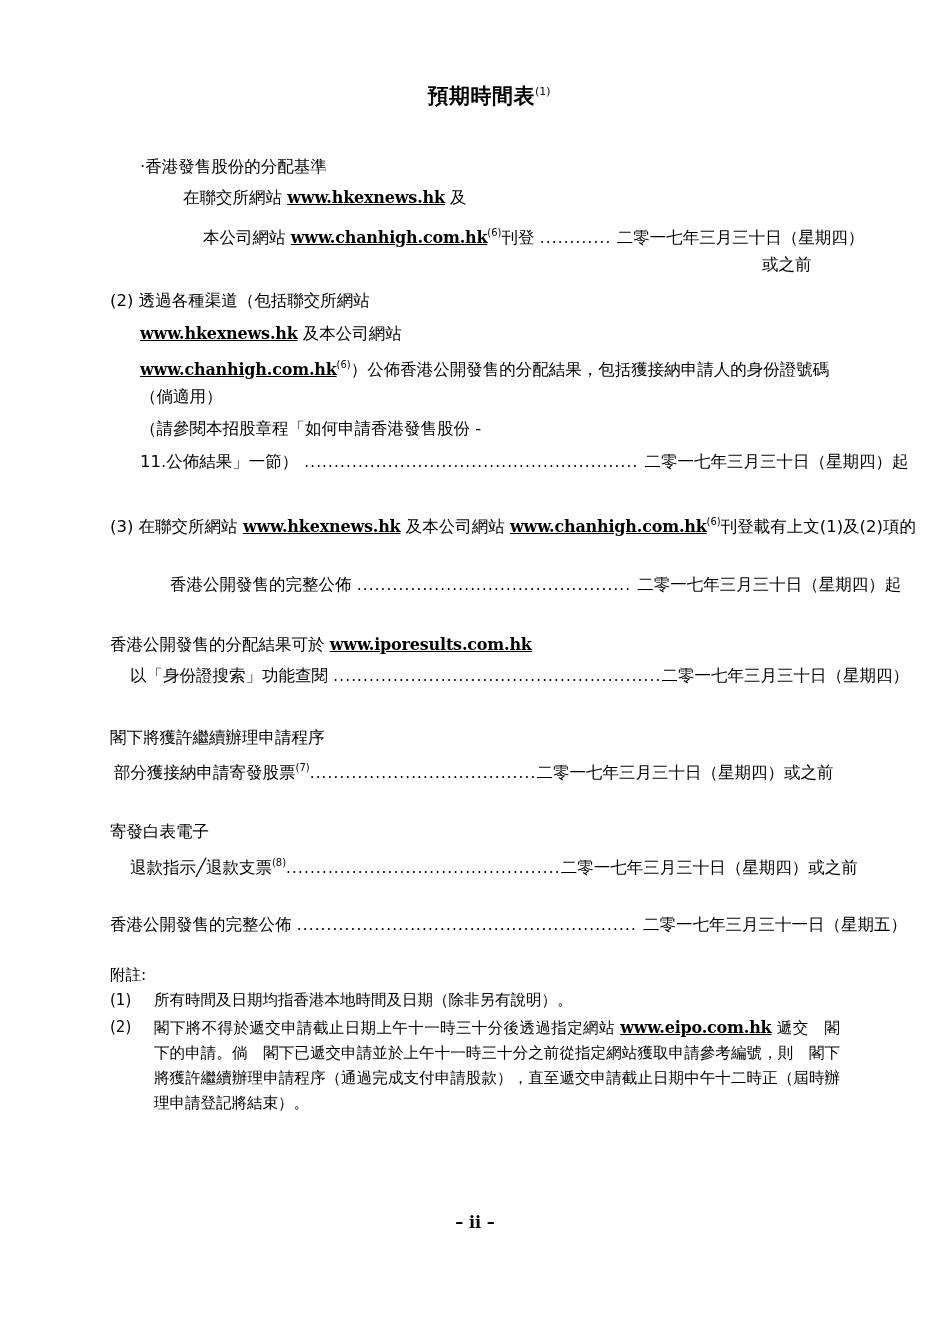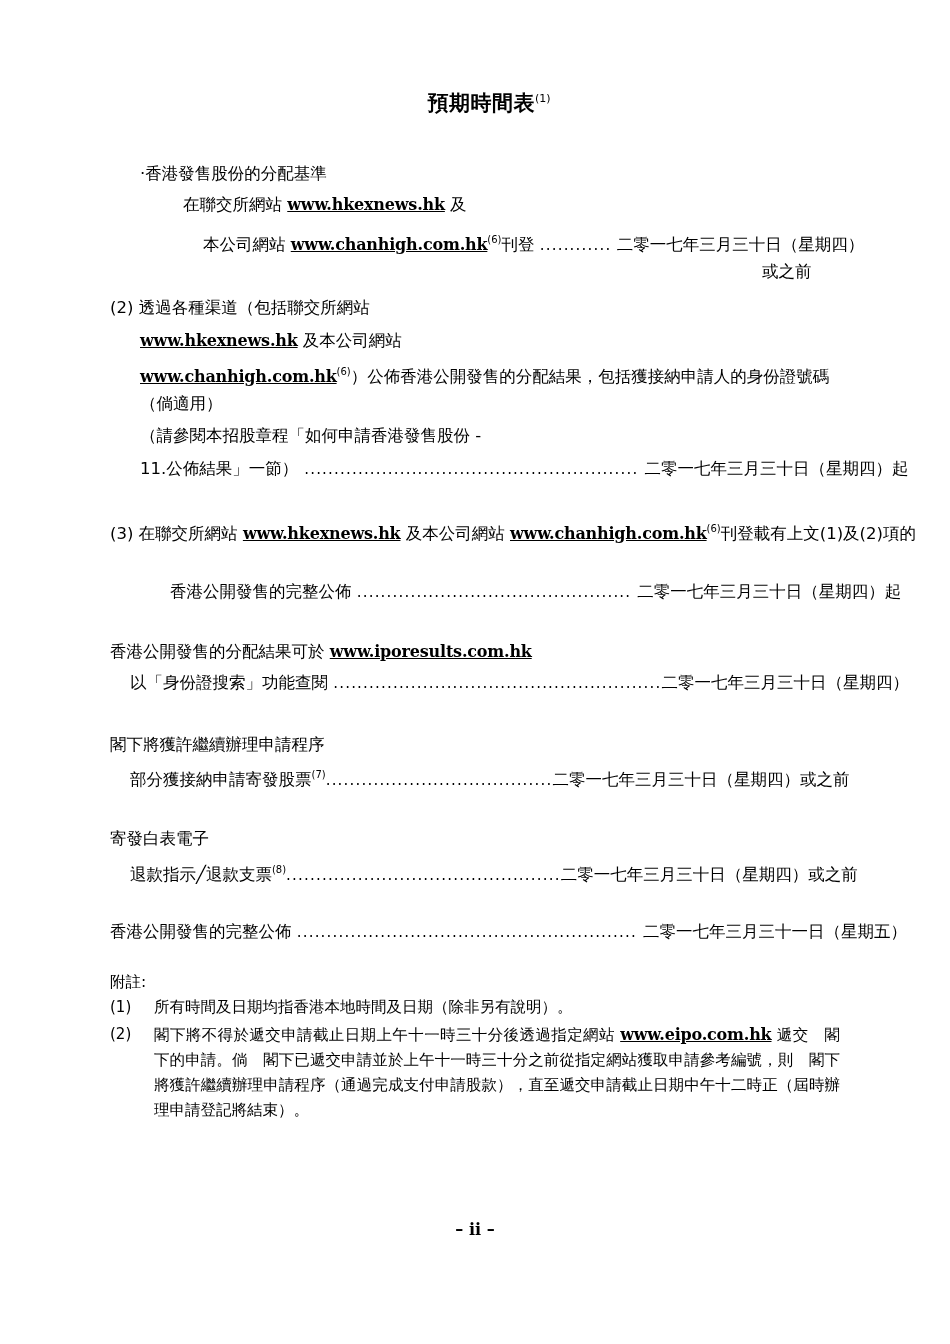--- a/index.html
+++ b/index.html
@@ -21,21 +21,21 @@
     height: 1344px;
     box-sizing: border-box;
   }
 
   
   .doc-title {
     text-align: center;
     font-weight: bold;
     font-size: 21px;
     letter-spacing: 0.5px;
-    margin: 7px;
+    margin: 0;
     padding-top: 82px;
     padding-left: 28px;
   }
   .doc-title .sup {
     font-size: 11px;
     vertical-align: super;
     font-weight: normal;
     letter-spacing: 0;
   }
 
@@ -171,21 +171,21 @@
     </div>
 
     <div class="ln" style="left:130px; top:666px;">
       <span>以「身份證搜索」功能查閱 </span><span class="dots">.......................................................</span><span>二零一七年三月三十日（星期四）</span>
     </div>
 
     <div class="ln" style="left:110px; top:728px;">
       <span>閣下將獲許繼續辦理申請程序</span>
     </div>
 
-    <div class="ln" style="left:130px; top:758px;">
+    <div class="ln" style="left:114px; top:758px;">
       <span>部分獲接納申請寄發股票</span><span class="sup">(7)</span><span class="dots">......................................</span><span>二零一七年三月三十日（星期四）或之前</span>
     </div>
 
     <div class="ln" style="left:110px; top:822px;">
       <span>寄發白表電子</span>
     </div>
 
     <div class="ln" style="left:130px; top:853px;">
       <span>退款指示╱退款支票</span><span class="sup">(8)</span><span class="dots">..............................................</span><span>二零一七年三月三十日（星期四）或之前</span>
     </div>

